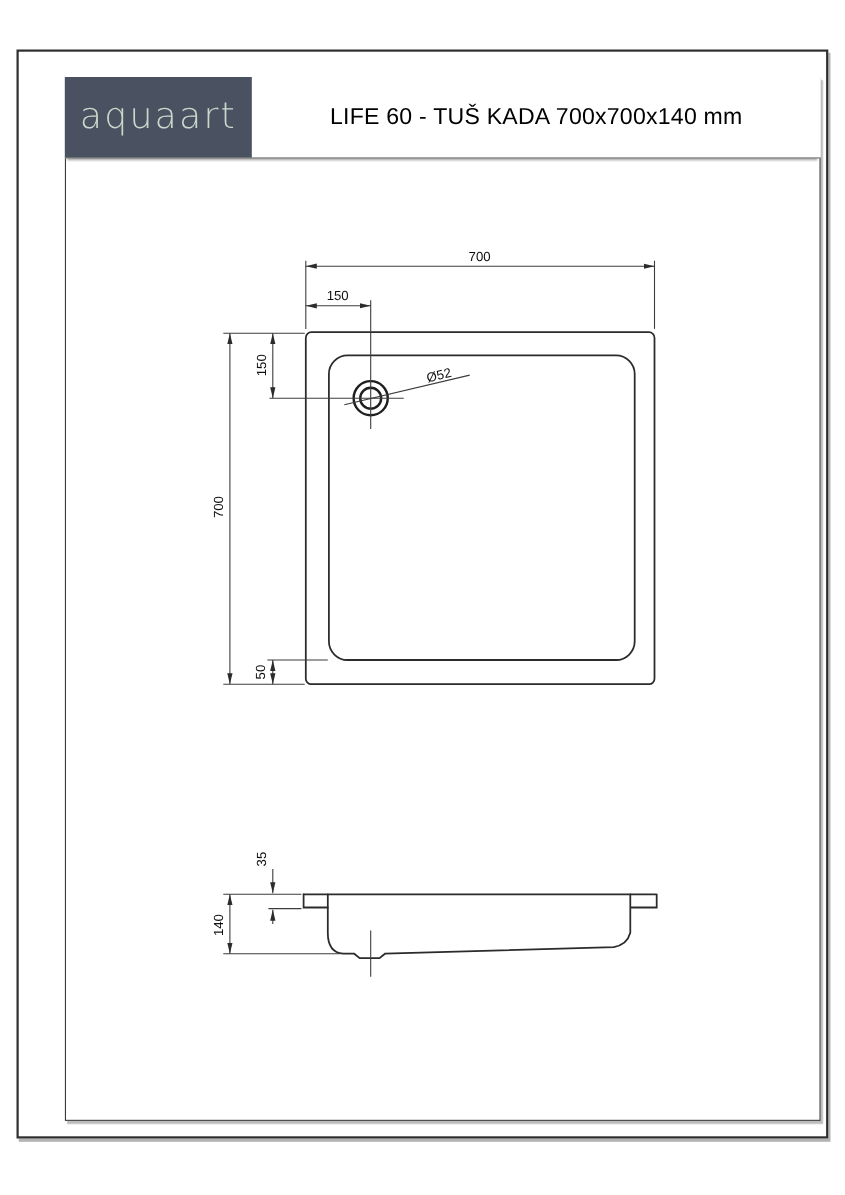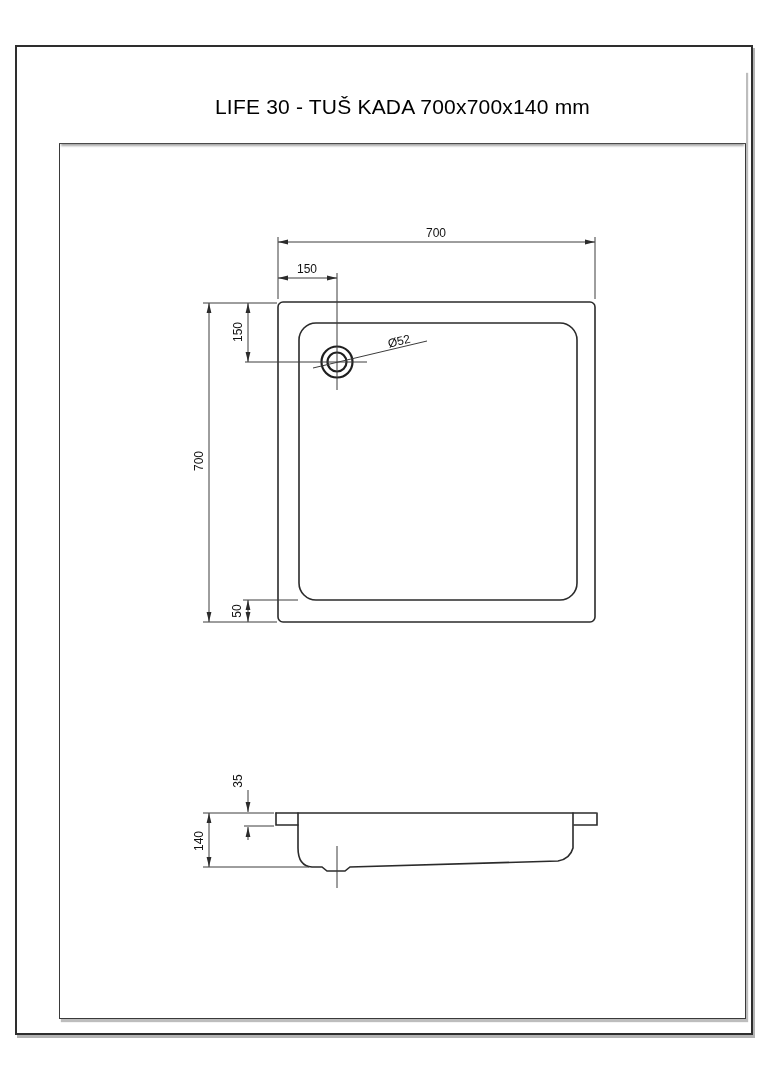--- a/index.html
+++ b/index.html
@@ -50,22 +50,25 @@
   .dim{stroke:#3c3c3c;stroke-width:1;fill:none;}
   .ctr{stroke:#3c3c3c;stroke-width:1;fill:none;}
 </style>
 </head>
 <body>
 
 <div class="outer-border"></div>
 <div class="frame"></div>
 
 <div class="header">
+  <div class="logo-box">
+    <span class="logo-text">aquaart</span>
+  </div>
   <div class="title-box">
-    <span class="title-text">LIFE 30 - TUŠ KADA 700x700x140 mm</span>
+    <span class="title-text">LIFE 60 - TUŠ KADA 700x700x140 mm</span>
   </div>
 </div>
 
 <svg class="drawing" width="768" height="1086" viewBox="0 0 768 1086" xmlns="http://www.w3.org/2000/svg">
   <defs>
     <marker id="arr" markerWidth="10" markerHeight="8" refX="10" refY="4" orient="auto-start-reverse" markerUnits="userSpaceOnUse">
       <path d="M10,4 L0,1.6 L0,6.4 Z" fill="#2b2b2b"></path>
     </marker>
   </defs>
 

